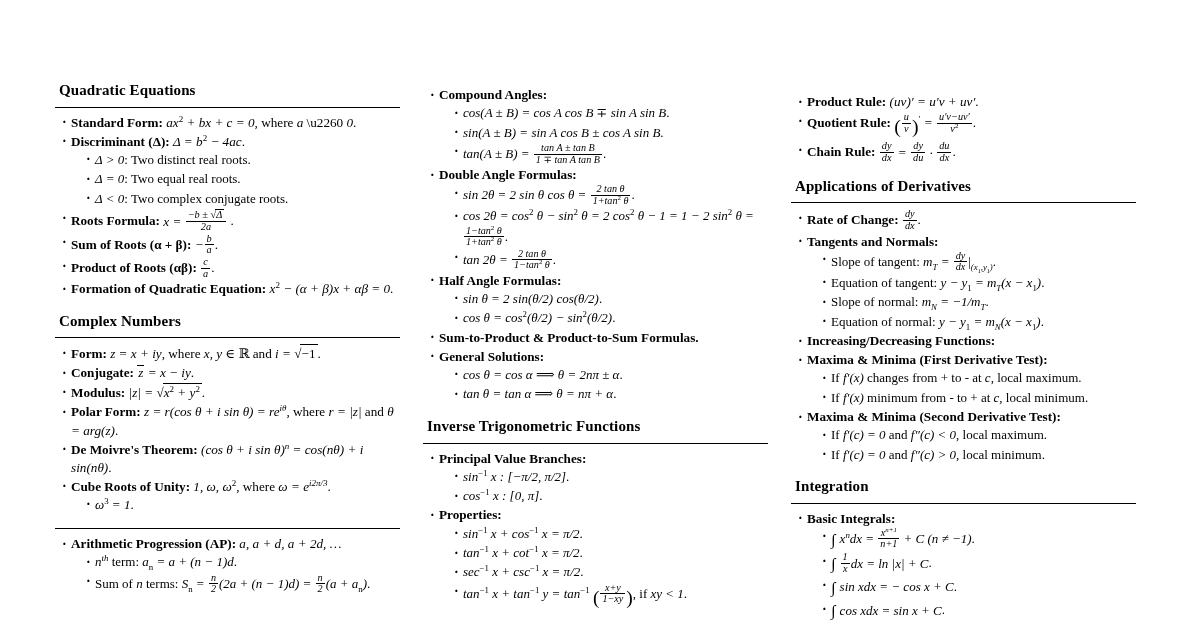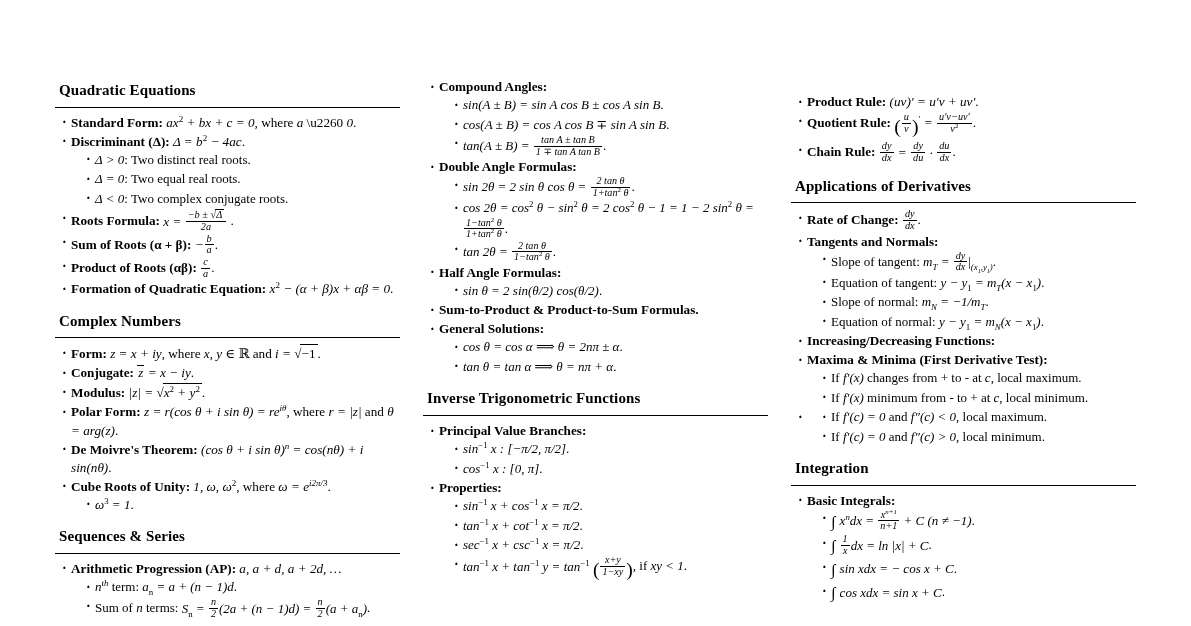--- a/index.html
+++ b/index.html
@@ -212,60 +212,60 @@
             <span class="lbl">Cube Roots of Unity:</span>
             <span class="mth">1, ω, ω<sup>2</sup></span><span class="rm">, where </span><span class="mth">ω = e<sup class="it">i2π/3</sup></span><span class="rm">.</span>
             <ul class="lvl2">
               <li class="lvl2-item"><span class="mth">ω<sup>3</sup> = 1</span><span class="rm">.</span></li>
             </ul>
           </li>
         </ul>
       </div>
 
       <div class="section">
-        <h2 class="section-title">Sequences &amp; Series</h2>
         <hr class="rule">
         <ul class="lvl1">
           <li>
             <span class="lbl">Arithmetic Progression (AP):</span>
             <span class="mth">a, a + d, a + 2d, …</span>
             <ul class="lvl2">
               <li class="lvl2-item"><span class="mth">n<sup class="it">th</sup></span> <span class="rm">term:</span> <span class="mth">a<sub>n</sub> = a + (n − 1)d</span><span class="rm">.</span></li>
               <li class="lvl2-item"><span class="rm">Sum of</span> <span class="mth">n</span> <span class="rm">terms:</span> <span class="mth">S<sub>n</sub> = <span class="frac"><span class="num">n</span><span class="den">2</span></span>(2a + (n − 1)d) = <span class="frac"><span class="num">n</span><span class="den">2</span></span>(a + a<sub>n</sub>)</span><span class="rm">.</span></li>
             </ul>
           </li>
         </ul>
       </div>
 
     </div>
 
     <div class="col col-mid">
 
-      <div class="section" style="margin-top:0">
+      <div class="section" style="margin-top:8px">
         <ul class="lvl1">
           <li>
             <span class="lbl">Compound Angles:</span>
             <ul class="lvl2">
+              <li class="lvl2-item"><span class="mth">cos(A ± B) = cos A cos B ∓ sin A sin B</span><span class="rm">.</span></li>
               <li class="lvl2-item"><span class="mth">sin(A ± B) = sin A cos B ± cos A sin B</span><span class="rm">.</span></li>
-              <li class="lvl2-item"><span class="mth">cos(A ± B) = cos A cos B ∓ sin A sin B</span><span class="rm">.</span></li>
               <li class="lvl2-item"><span class="mth">tan(A ± B) = <span class="frac"><span class="num">tan A ± tan B</span><span class="den">1 ∓ tan A tan B</span></span></span><span class="rm">.</span></li>
             </ul>
           </li>
           <li>
             <span class="lbl">Double Angle Formulas:</span>
             <ul class="lvl2">
               <li class="lvl2-item"><span class="mth">sin 2θ = 2 sin θ cos θ = <span class="frac"><span class="num">2 tan θ</span><span class="den">1+tan<sup>2</sup> θ</span></span></span><span class="rm">.</span></li>
               <li class="lvl2-item"><span class="mth">cos 2θ = cos<sup>2</sup> θ − sin<sup>2</sup> θ = 2 cos<sup>2</sup> θ − 1 = 1 − 2 sin<sup>2</sup> θ = <span class="frac"><span class="num">1−tan<sup>2</sup> θ</span><span class="den">1+tan<sup>2</sup> θ</span></span></span><span class="rm">.</span></li>
               <li class="lvl2-item"><span class="mth">tan 2θ = <span class="frac"><span class="num">2 tan θ</span><span class="den">1−tan<sup>2</sup> θ</span></span></span><span class="rm">.</span></li>
             </ul>
           </li>
           <li>
             <span class="lbl">Half Angle Formulas:</span>
             <ul class="lvl2">
               <li class="lvl2-item"><span class="mth">sin θ = 2 sin(θ/2) cos(θ/2)</span><span class="rm">.</span></li>
+              <li class="lvl2-item"><span class="mth">cos θ = cos<sup>2</sup>(θ/2) − sin<sup>2</sup>(θ/2)</span><span class="rm">.</span></li>
             </ul>
           </li>
           <li>
             <span class="lbl">Sum-to-Product &amp; Product-to-Sum Formulas.</span>
           </li>
           <li>
             <span class="lbl">General Solutions:</span>
             <ul class="lvl2">
               <li class="lvl2-item"><span class="mth">cos θ = cos α</span> <span class="rm">⟹</span> <span class="mth">θ = 2nπ ± α</span><span class="rm">.</span></li>
               <li class="lvl2-item"><span class="mth">tan θ = tan α</span> <span class="rm">⟹</span> <span class="mth">θ = nπ + α</span><span class="rm">.</span></li>
@@ -339,20 +339,21 @@
             <span class="lbl">Increasing/Decreasing Functions:</span>
           </li>
           <li>
             <span class="lbl">Maxima &amp; Minima (First Derivative Test):</span>
             <ul class="lvl2">
               <li class="lvl2-item"><span class="rm">If </span><span class="mth">f′(x)</span><span class="rm"> changes from + to - at </span><span class="mth">c</span><span class="rm">, local maximum.</span></li>
               <li class="lvl2-item"><span class="rm">If </span><span class="mth">f′(x)</span><span class="rm"> minimum from - to + at </span><span class="mth">c</span><span class="rm">, local minimum.</span></li>
             </ul>
           </li>
           <li>
+            <span class="lbl">Maxima &amp; Minima (Second Derivative Test):</span>
             <ul class="lvl2">
               <li class="lvl2-item"><span class="rm">If </span><span class="mth">f′(c) = 0</span><span class="rm"> and </span><span class="mth">f″(c) &lt; 0</span><span class="rm">, local maximum.</span></li>
               <li class="lvl2-item"><span class="rm">If </span><span class="mth">f′(c) = 0</span><span class="rm"> and </span><span class="mth">f″(c) &gt; 0</span><span class="rm">, local minimum.</span></li>
             </ul>
           </li>
         </ul>
       </div>
 
       <div class="section">
         <h2 class="section-title">Integration</h2>

